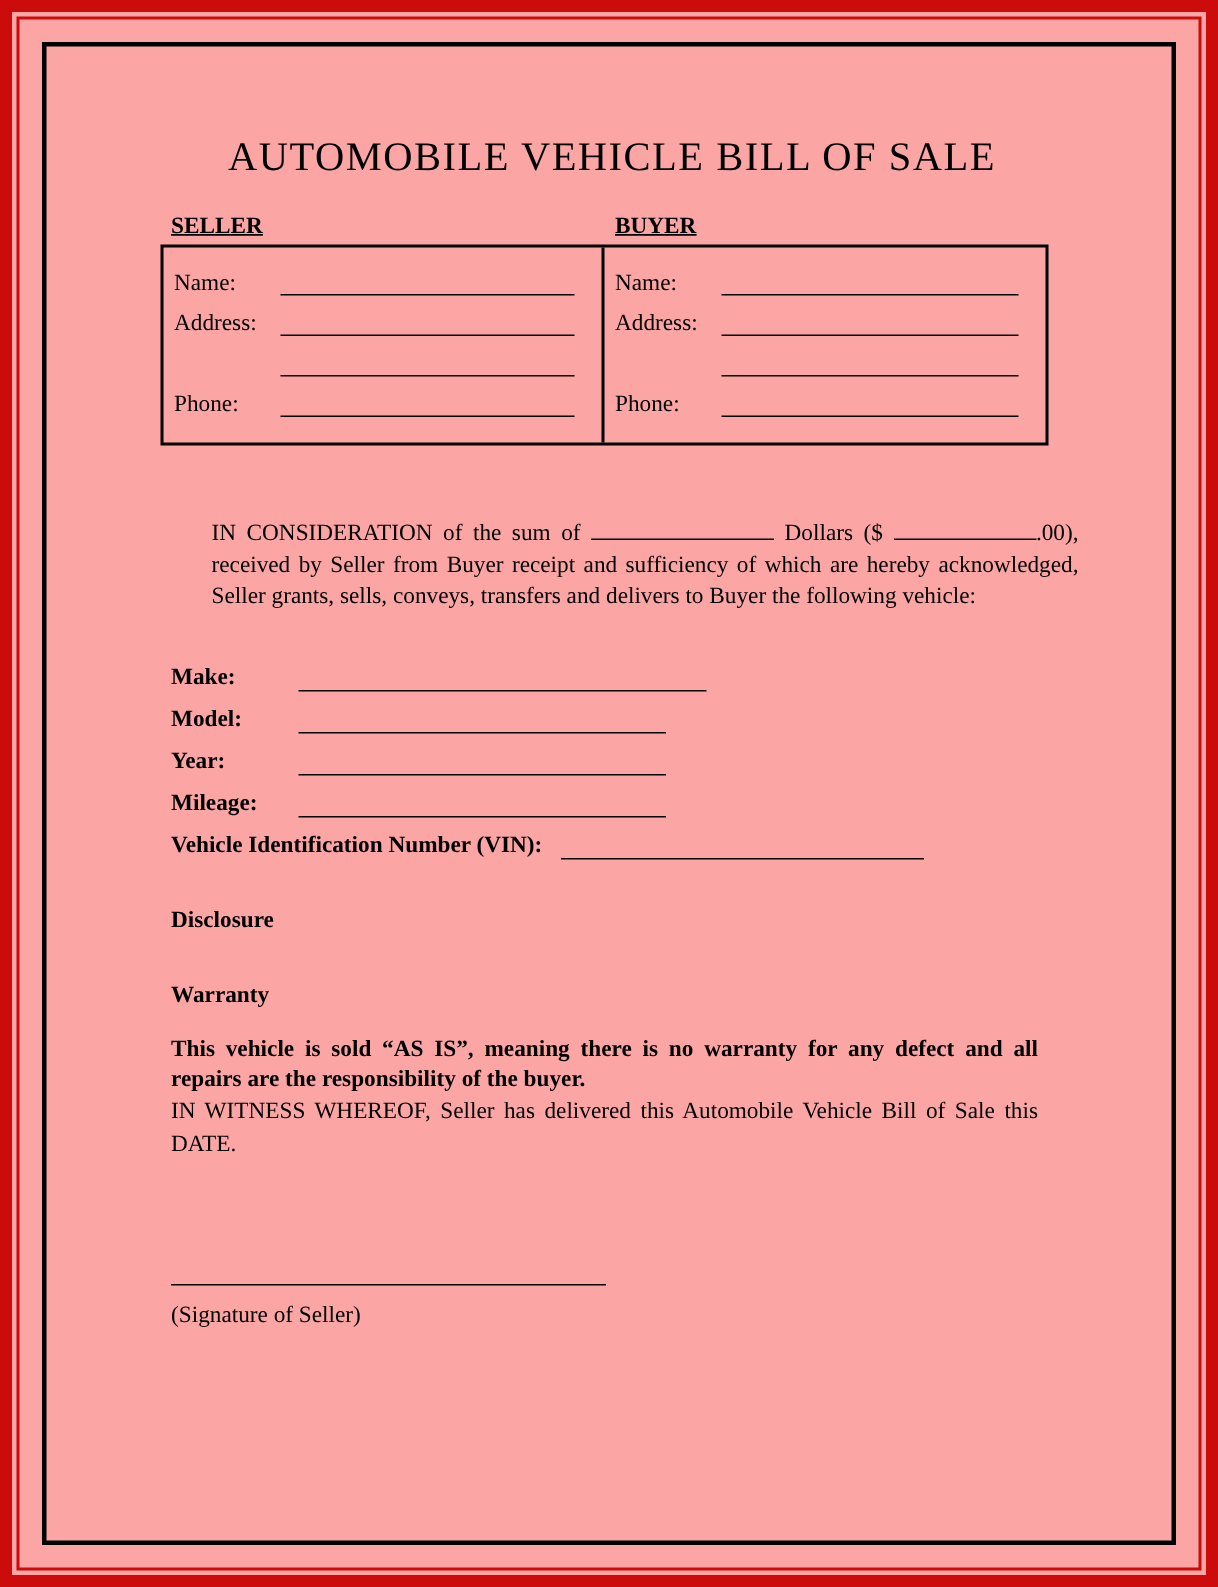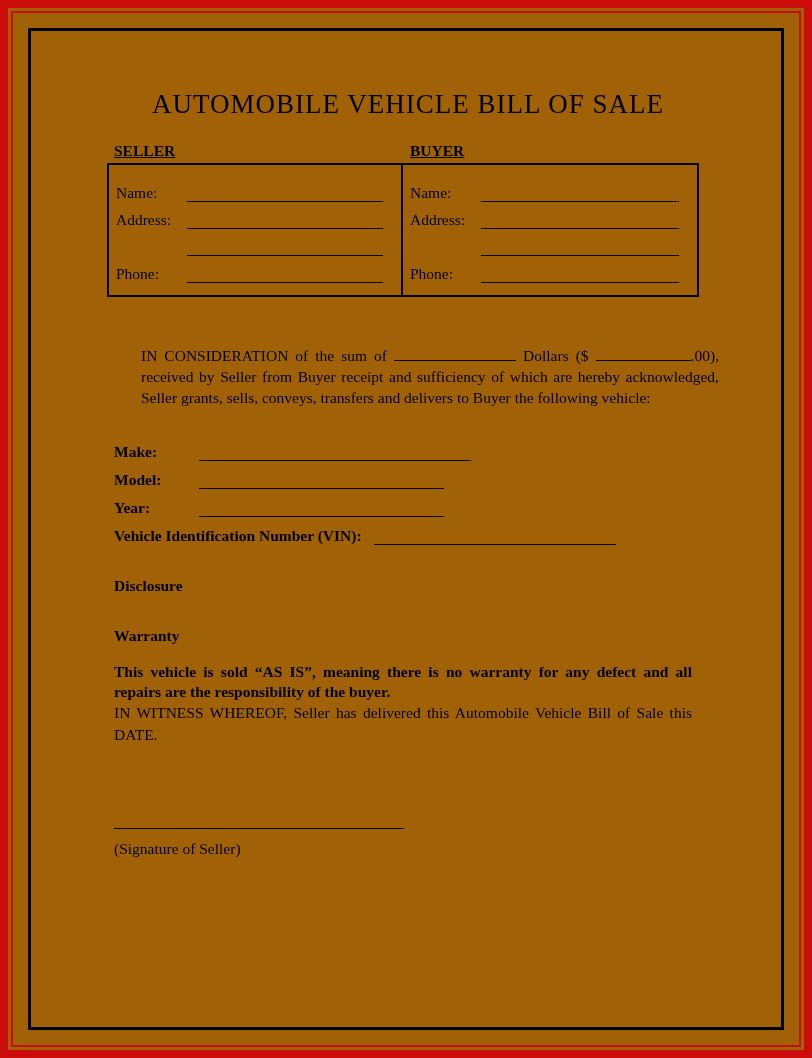--- a/index.html
+++ b/index.html
@@ -8,21 +8,21 @@
     background: #ffffff;
     font-family: "Liberation Serif", serif;
     color: #000;
     -webkit-font-smoothing: antialiased;
   }
   .frame-outer {
     box-sizing: border-box;
     width: 812px; height: 1058px;
     border: 8px solid var(--border-red, #cc0b0b);
     padding: 3px;
-    background: #a16207;
+    background: #fca5a5;
   }
   .frame-mid {
     box-sizing: border-box;
     width: 100%; height: 100%;
     border: 2px solid var(--border-red, #cc0b0b);
     padding: 15px;
   }
   .frame-black {
     box-sizing: border-box;
     width: 100%; height: 100%;
@@ -64,21 +64,21 @@
     display: flex;
   }
   .party-cell {
     width: 50%;
     box-sizing: border-box;
     padding: 10px 10px 12px 7px;
   }
   .party-cell.seller { border-right: 2px solid var(--border-black, #000); }
   .field-row {
     display: flex;
-    align-items: flex-end;
+    align-items: center;
     height: 27px;
   }
   .field-label { width: 71px; flex: 0 0 auto; }
   .blank-line {
     flex: 1;
     margin-right: 8px;
     border-bottom: 1px solid #000;
     height: 1em;
   }
   .para {
@@ -194,20 +194,24 @@
           </div>
           <div class="veh-row">
             <span class="veh-label">Model:</span>
             <span class="veh-line w245"></span>
           </div>
           <div class="veh-row">
             <span class="veh-label">Year:</span>
             <span class="veh-line w245"></span>
           </div>
           <div class="veh-row">
+            <span class="veh-label">Mileage:</span>
+            <span class="veh-line w245"></span>
+          </div>
+          <div class="veh-row">
             <span class="veh-label auto">Vehicle Identification Number (VIN):</span>
             <span class="veh-line w242"></span>
           </div>
         </div>
 
         <div class="section-heading">Disclosure</div>
 
         <div class="section-heading">Warranty</div>
         <p class="para warranty-para">This vehicle is sold “AS IS”, meaning there is no warranty for any defect and all repairs are the responsibility of the buyer.</p>
 

